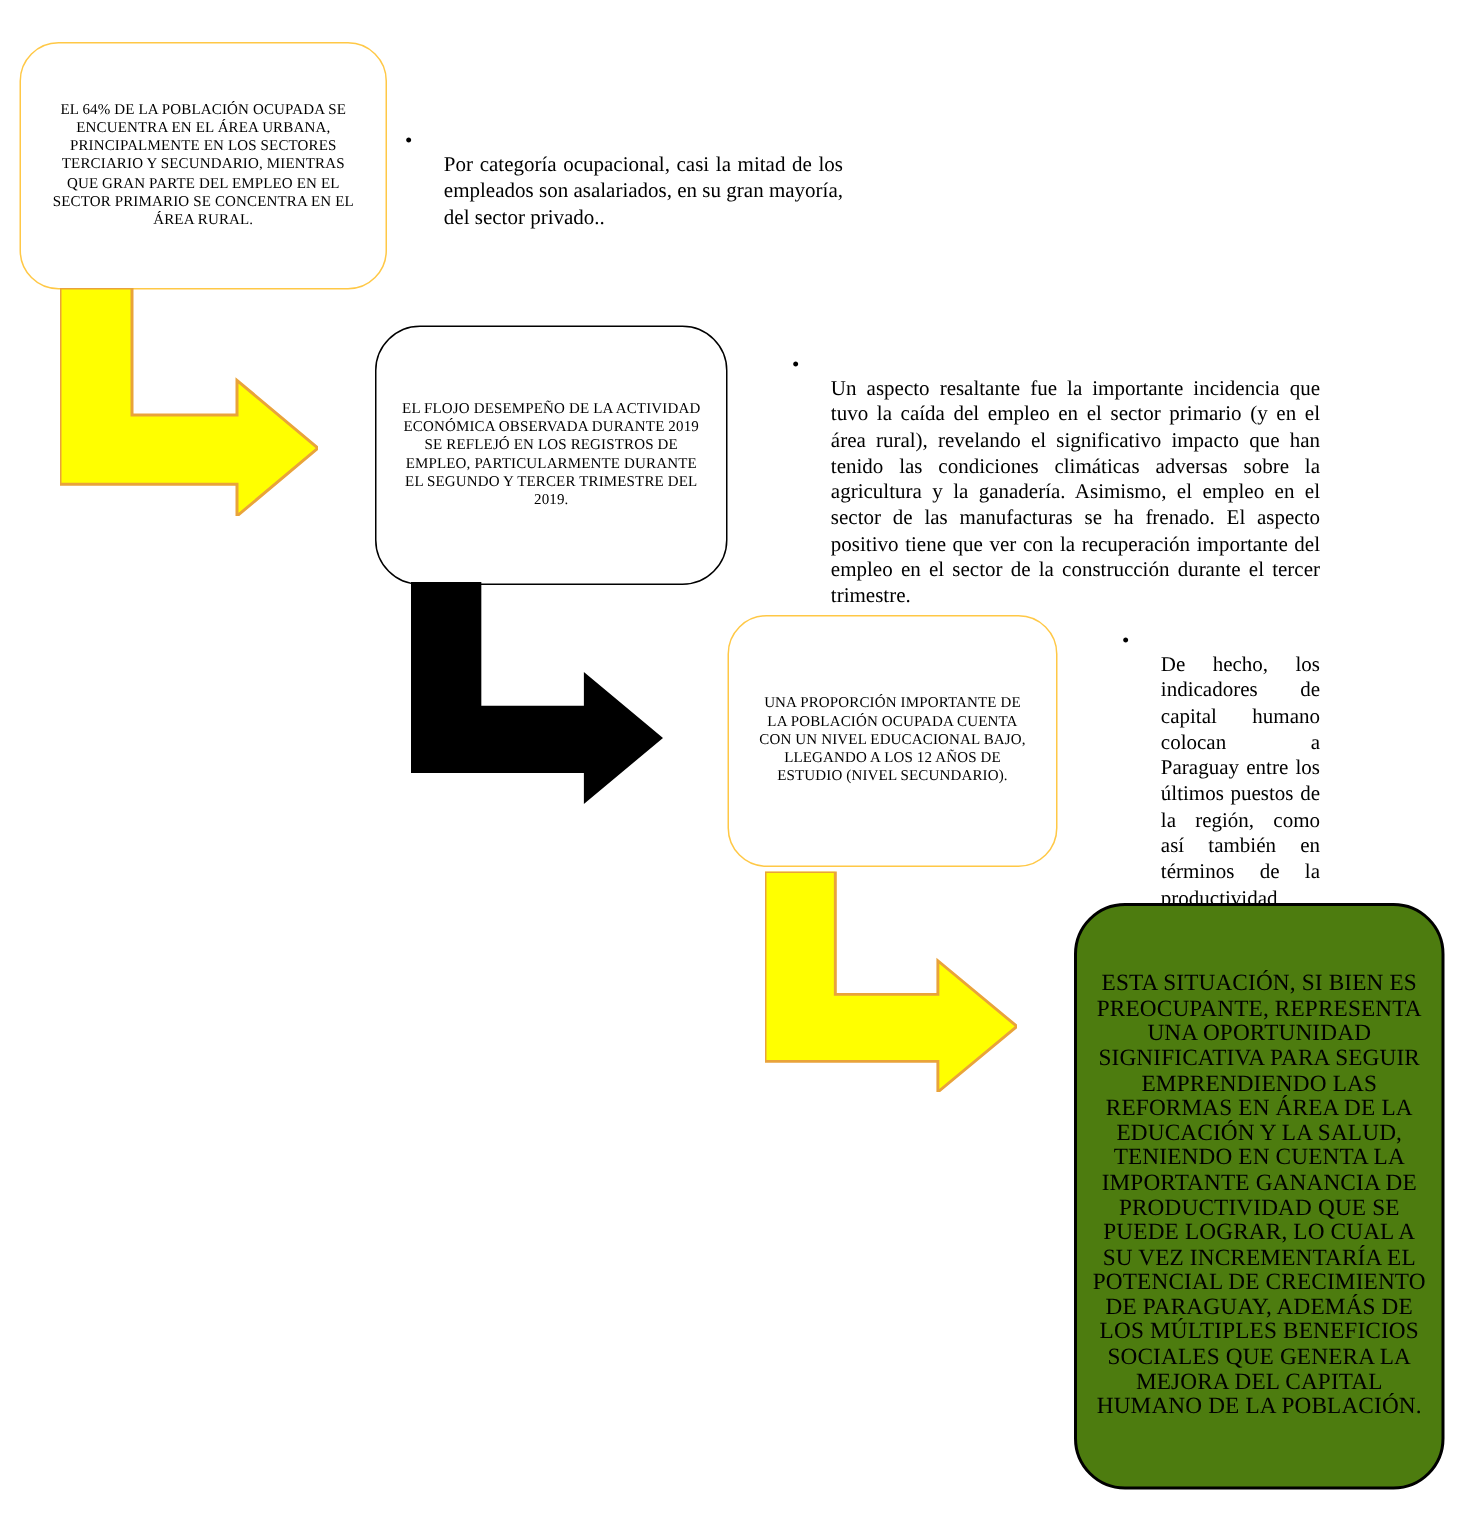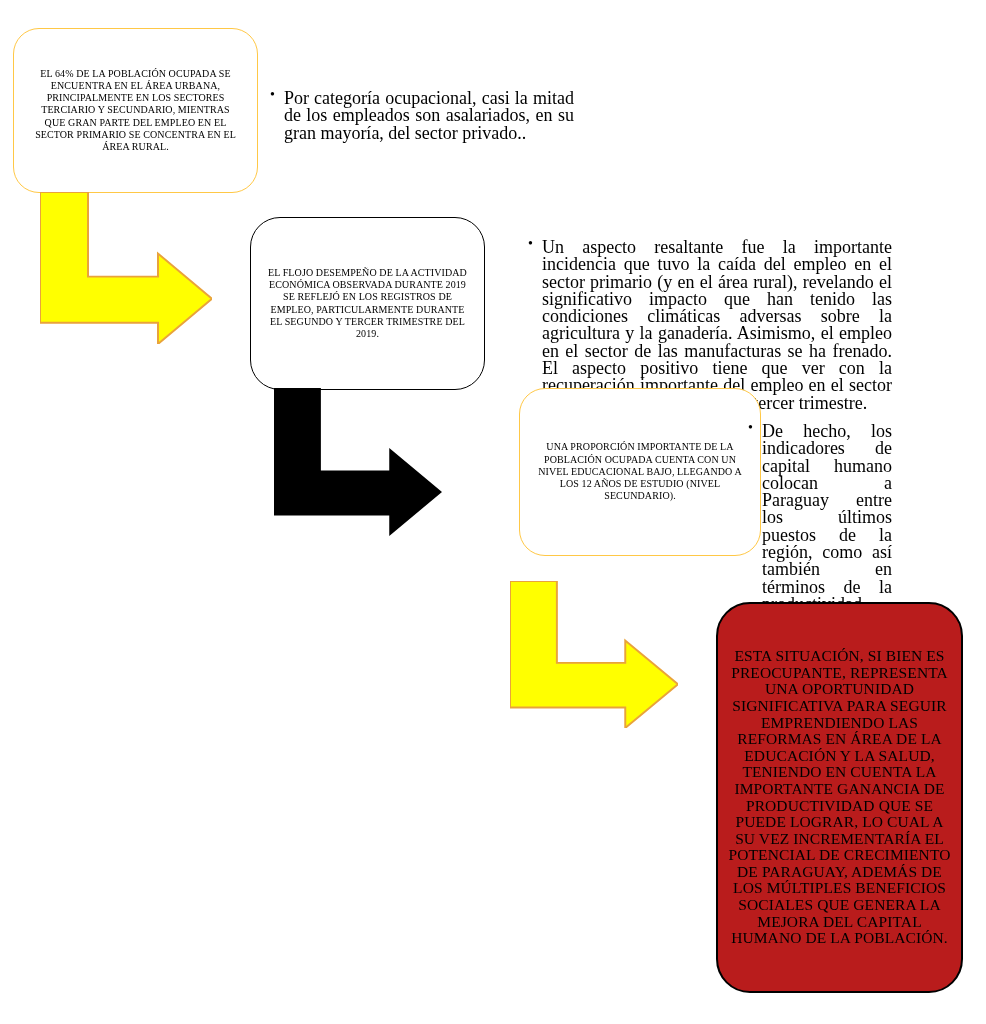--- a/index.html
+++ b/index.html
@@ -35,24 +35,24 @@
   .box.gold {
     border: 1.4px solid #FFC846;
     border-radius: 26px;
   }
   .box.blackline {
     border: 1.6px solid #000000;
     border-radius: 30px;
   }
   #box1 { left: 13px;  top: 28px;  width: 245px; height: 165px; padding: 10px 16px; }
   #box2 { left: 250px; top: 217px; width: 235px; height: 173px; padding: 10px 14px; }
-  #box3 { left: 485px; top: 388px; width: 242px; height: 168px; padding: 10px 16px; margin-left: 34px; }
+  #box3 { left: 485px; top: 410px; width: 220px; height: 168px; padding: 10px 16px; }
   #box4 {
     left: 716px; top: 602px; width: 247px; height: 391px;
-    background: #b91c1c;
+    background: #4d7c0f;
     border: 2.2px solid #000000;
     border-radius: 34px;
     padding: 12px 8px;
   }
   #box4 p {
     font-size: 15.5px;
     line-height: 16.6px;
   }
   .arrow { position: absolute; }
   #arrow1 { left: 40px;  top: 192px; }
@@ -63,24 +63,24 @@
     display: flex;
     align-items: flex-start;
   }
   .bullet .dot {
     font-size: 14px;
     line-height: 17.3px;
     margin-right: 5px;
     flex: 0 0 auto;
   }
   .bullet p {
-    margin: 4px;
+    margin: 16px;
     flex: 1 1 auto;
     text-align: justify;
-    font-size: 18px;
+    font-size: 14px;
     line-height: 17.3px;
   }
   #bullet1 { left: 270px; top: 86px;  width: 308px; }
   #bullet2 { left: 528px; top: 235px; width: 368px; }
   #bullet3 { left: 748px; top: 419px; width: 148px; }
 </style>
 </head>
 <body>
 
 <div class="canvas">

